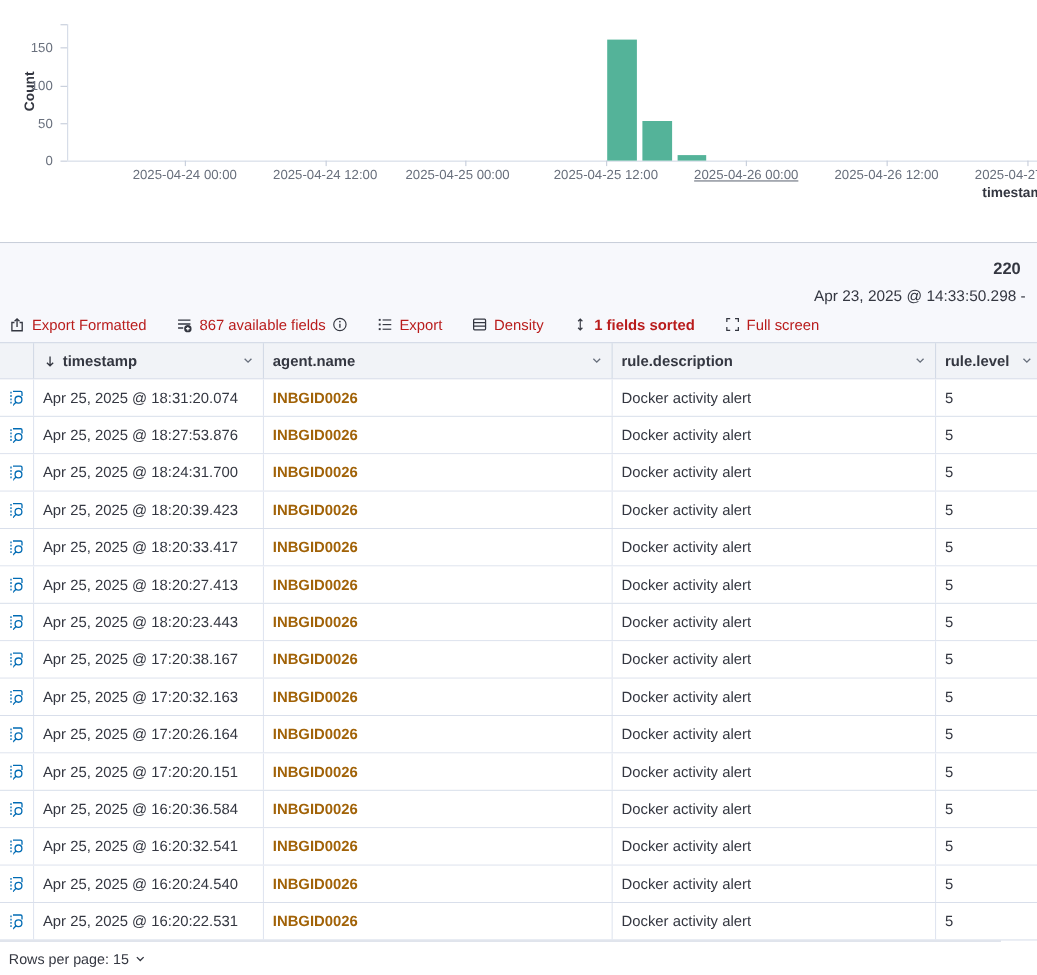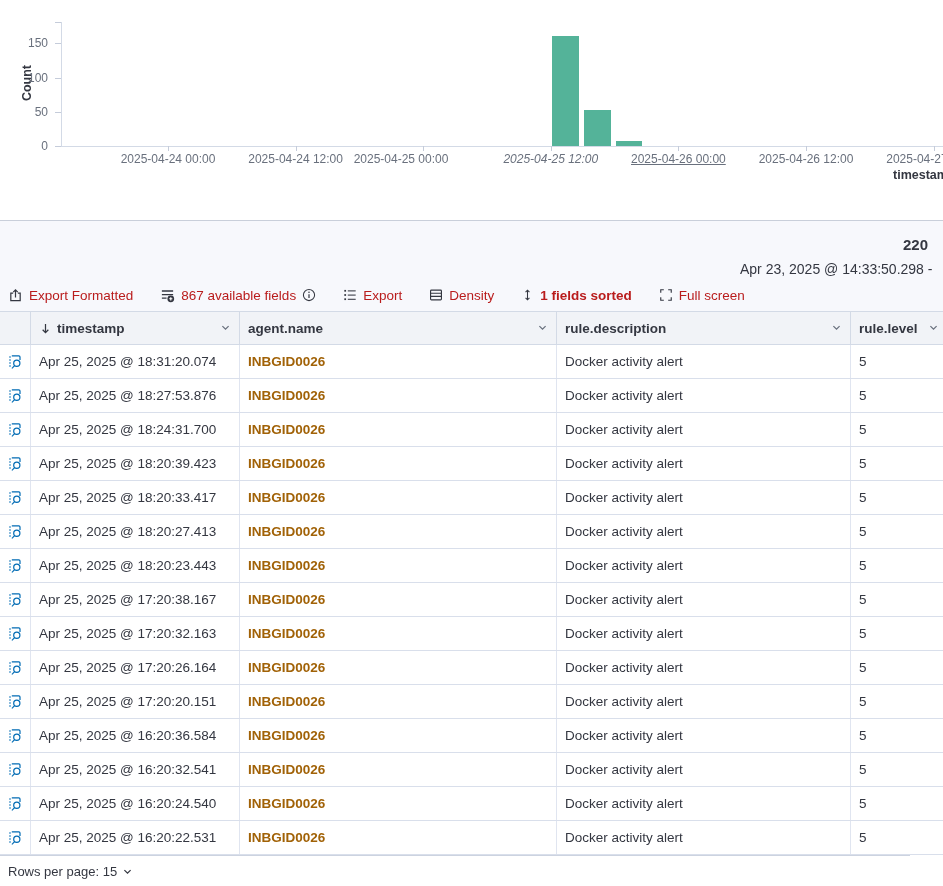--- a/index.html
+++ b/index.html
@@ -81,23 +81,23 @@
   <div id="y-axis-title" class="abs">Count</div>
   <div id="x-axis-title" class="abs">timestamp</div>
   <div class="abs axis-line" style="left:61px; top:22px; width:1px; height:124px;"></div>
   <div class="abs axis-line" style="left:61px; top:146px; width:882px; height:1px;"></div>
   <div id="chart-dynamic">
       <div class="abs tick-mark" style="left: 168px; top: 146px; width: 1px; height: 5px;"></div>
       <div class="abs x-tick-label" style="left: 168px;">2025-04-24 00:00</div>
       <div class="abs tick-mark" style="left: 295.6px; top: 146px; width: 1px; height: 5px;"></div>
       <div class="abs x-tick-label" style="left: 295.6px;">2025-04-24 12:00</div>
       <div class="abs tick-mark" style="left: 423.2px; top: 146px; width: 1px; height: 5px;"></div>
-      <div class="abs x-tick-label" style="left: 401px;">2025-04-25 00:00</div>
+      <div class="abs x-tick-label" style="left: 416px;">2025-04-25 00:00</div>
       <div class="abs tick-mark" style="left: 550.8px; top: 146px; width: 1px; height: 5px;"></div>
-      <div class="abs x-tick-label" style="left: 550.8px; font-style: italic;">2025-04-25 12:00</div>
+      <div class="abs x-tick-label" style="left: 550.8px;">2025-04-25 12:00</div>
       <div class="abs tick-mark" style="left: 678.4px; top: 146px; width: 1px; height: 5px;"></div>
       <div class="abs x-tick-label" style="left: 678.4px; text-decoration: underline;">2025-04-26 00:00</div>
       <div class="abs tick-mark" style="left: 806px; top: 146px; width: 1px; height: 5px;"></div>
       <div class="abs x-tick-label" style="left: 806px;">2025-04-26 12:00</div>
       <div class="abs tick-mark" style="left: 933.6px; top: 146px; width: 1px; height: 5px;"></div>
       <div class="abs x-tick-label" style="left: 933.6px;">2025-04-27 00:00</div>
       <div class="abs tick-mark" style="left: 55px; top: 146px; width: 6px; height: 1px;"></div>
       <div class="abs y-tick-label" style="left: 0px; top: 139px;">0</div>
       <div class="abs tick-mark" style="left: 55px; top: 111.767px; width: 6px; height: 1px;"></div>
       <div class="abs y-tick-label" style="left: 0px; top: 104.767px;">50</div>

